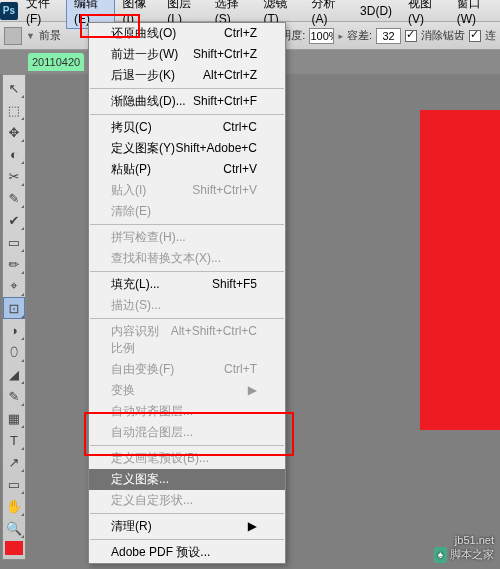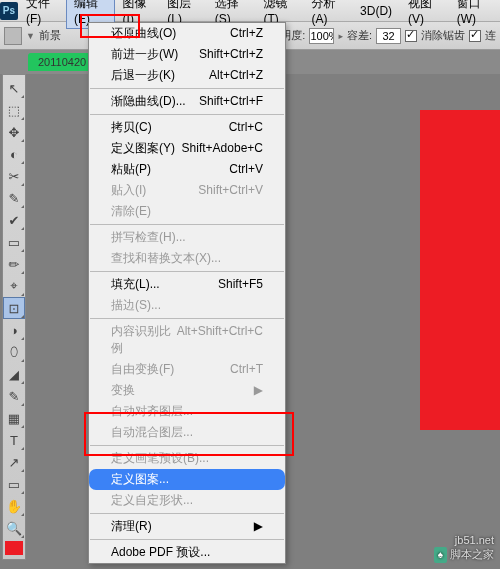--- a/index.html
+++ b/index.html
@@ -6,33 +6,33 @@
 body { background: #fff; width: 500px; height: 569px; overflow: hidden; position: relative; }
 .menubar { background: linear-gradient(#e8e8e8,#d8d8d8); height: 22px; display: flex; align-items: center; font-size: 12px; border-bottom: 1px solid #aaa; }
 .ps-icon { width: 22px; height: 18px; background: #0a3559; color: #9cd4f0; font-size: 10px; font-weight: bold; display: flex; align-items: center; justify-content: center; margin: 0 0; border-radius: 2px; }
 .menu-item { padding: 3px 8px; cursor: default; }
 .menu-item.active { background: #c8d8f0; border: 1px solid #6a8ac0; padding: 2px 7px; }
 .optbar { background: linear-gradient(#e0e0e0,#cfcfcf); height: 28px; display: flex; align-items: center; font-size: 11px; border-bottom: 1px solid #999; padding: 0 4px; gap: 4px; }
 .opt-icon { width: 18px; height: 18px; background: #bbb; border: 1px solid #888; }
 .opt-label { color: #333; }
 .opt-input { width: 25px; height: 16px; font-size: 11px; border: 1px solid #888; text-align: center; }
 .tabbar { background: #8a8a8a; height: 24px; display: flex; align-items: center; font-size: 11px; padding-left: 28px; }
-.tab { background: #22c55e; padding: 3px 10px; border-radius: 3px 3px 0 0; color: #333; }
+.tab { background: #86efac; padding: 3px 4px; border-radius: 3px 3px 0 0; color: #333; }
 .workspace { position: relative; background: #7f7f7f; height: 495px; }
 .toolbox { position: absolute; left: 2px; top: 0; width: 24px; background: linear-gradient(#d6d6d6,#c8c8c8); border: 1px solid #888; padding: 2px 0; }
 .tool { width: 22px; height: 22px; display: flex; align-items: center; justify-content: center; font-size: 13px; color: #444; cursor: default; }
 .tool.active { background: #aac4e8; border: 1px solid #5a7aa8; }
 .tool-tri { position: absolute; right: 1px; bottom: 1px; width: 0; height: 0; border-left: 3px solid transparent; border-bottom: 3px solid #666; }
 .tool-wrap { position: relative; }
 .color-sw { width: 18px; height: 14px; margin: 2px auto; }
 .canvas { position: absolute; left: 420px; top: 36px; width: 200px; height: 320px; background: #ed1c24; }
 .dropdown { position: absolute; left: 88px; top: 22px; width: 198px; background: #f0f0f0; border: 1px solid #888; box-shadow: 2px 2px 6px rgba(0,0,0,0.3); font-size: 12px; z-index: 10; }
-.dd-item { display: flex; justify-content: space-between; padding: 2px 22px 2px 22px; cursor: default; line-height: 17px; }
+.dd-item { display: flex; justify-content: space-between; padding: 2px 28px 2px 22px; cursor: default; line-height: 17px; }
 .dd-item.disabled { color: #999; }
-.dd-item.highlight { background: #3b82f6; color: #fff; border-radius: 7px; }
+.dd-item.highlight { background: #737373; color: #fff; }
 .dd-sep { height: 1px; background: #bbb; margin: 2px 1px; }
 .red-box1 { position: absolute; left: 80px; top: 14px; width: 60px; height: 24px; border: 2px solid #f00; z-index: 20; pointer-events: none; }
 .red-box2 { position: absolute; left: 84px; top: 412px; width: 210px; height: 44px; border: 2px solid #f00; z-index: 20; pointer-events: none; }
 .watermark { position: absolute; right: 6px; bottom: 6px; font-size: 11px; color: rgba(255,255,255,0.8); text-shadow: 0 0 3px #000; z-index: 30; text-align: right; line-height: 14px; }
 .wm-logo { display: inline-block; background: #4a8; color: #fff; padding: 1px 4px; border-radius: 2px; font-size: 10px; }
 .arrow { font-size: 9px; color: #666; }
 .chk { width: 12px; height: 12px; border: 1px solid #666; background: #fff; display: inline-block; vertical-align: middle; position: relative; }
 .chk.on::after { content: "✓"; position: absolute; top: -3px; left: 0; font-size: 11px; }
 </style>
 </head>

